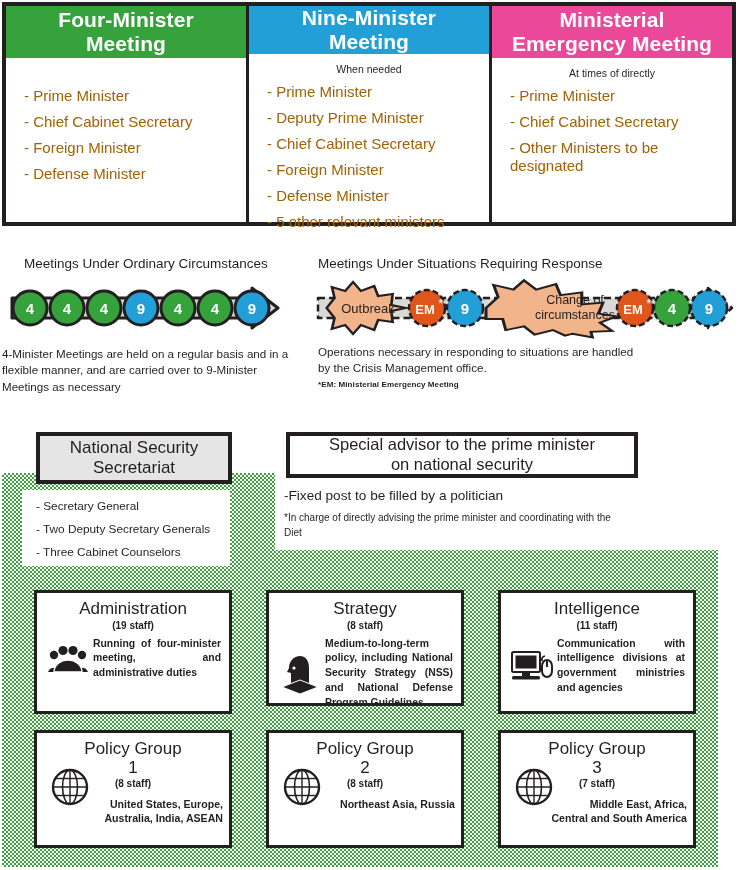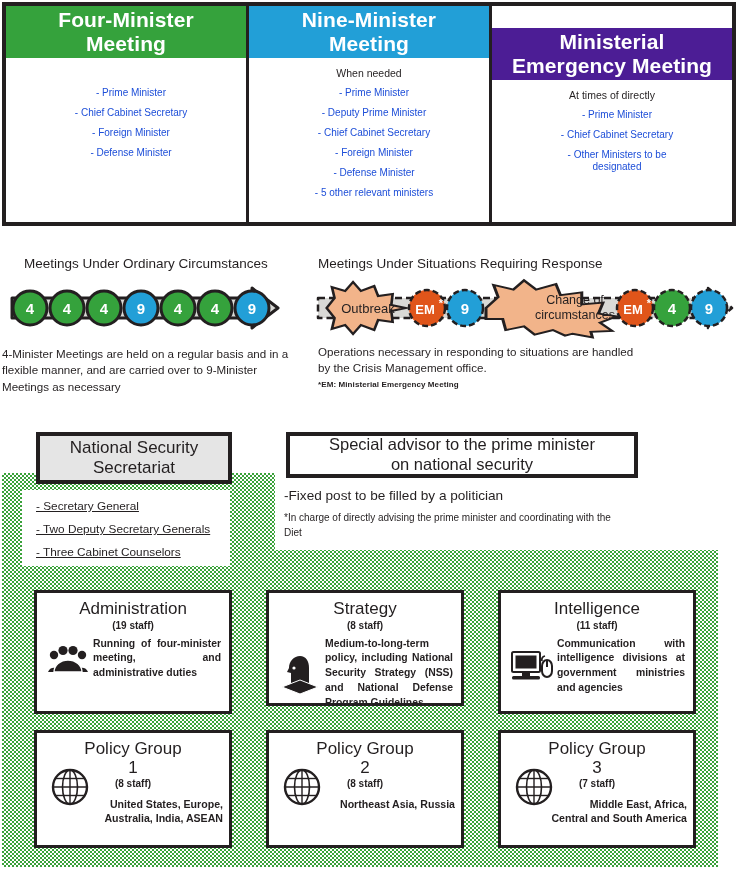--- a/index.html
+++ b/index.html
@@ -26,23 +26,22 @@
     line-height:1.14;letter-spacing:.1px;padding:0 4px;box-sizing:border-box;
   }
   .meeting-body{flex:1;padding:9px 0 0 0;box-sizing:border-box;}
   .meeting-when{
     text-align:center;font-size:10.5px;color:#231f20;height:14px;
     margin-bottom:6px;
   }
   .meeting-when.blank{visibility:hidden;}
   .meeting-list{margin:0;padding:0 8px 0 18px;list-style:none;}
   .meeting-list li{
-    font-size:10px;line-height:1.2;margin-bottom:8px;color:#1d4ed8;
+    font-size:15px;line-height:1.2;margin-bottom:8px;color:#a16207;
     white-space:pre-line;
-    text-align:center;
   }
 
   
   #flow-section{position:absolute;left:0;top:232px;width:742px;height:180px;}
   .flow-title{
     position:absolute;font-size:13.5px;color:#231f20;font-weight:normal;
   }
   #flow-left-title{left:24px;top:24px;}
   #flow-right-title{left:318px;top:24px;}
 
@@ -77,21 +76,21 @@
     position:absolute;left:36px;top:432px;width:196px;height:52px;
     border:4px solid #231f20;background:#e5e5e5;box-sizing:border-box;
     display:flex;align-items:center;justify-content:center;text-align:center;
     font-size:17px;line-height:1.18;color:#231f20;
   }
   #nss-body-box{
     position:absolute;left:22px;top:490px;width:208px;height:76px;
     background:#fff;box-sizing:border-box;padding:9px 0 0 14px;
   }
   #nss-body-box .nss-item{
-    font-size:11.8px;line-height:1.2;margin-bottom:9px;color:#231f20;text-decoration:underline;
+    font-size:11.8px;line-height:1.2;margin-bottom:9px;color:#231f20;
   }
 
   #advisor-title-box{
     position:absolute;left:286px;top:432px;width:352px;height:46px;
     border:4px solid #231f20;background:#fff;box-sizing:border-box;
     display:flex;align-items:center;justify-content:center;text-align:center;
     font-size:16.5px;line-height:1.2;color:#231f20;
   }
   #advisor-line1{
     position:absolute;left:284px;top:488px;font-size:13.6px;color:#231f20;
@@ -161,21 +160,21 @@
         <li style="white-space: pre-line;">- Deputy Prime Minister</li>
         <li style="white-space: pre-line;">- Chief Cabinet Secretary</li>
         <li style="white-space: pre-line;">- Foreign Minister</li>
         <li style="white-space: pre-line;">- Defense Minister</li>
         <li style="white-space: pre-line;">- 5 other relevant ministers</li>
       </ul>
     </div>
   </div>
 
   <div class="meeting-col">
-    <div class="meeting-head" style="background-color: #4c1d95; white-space: pre-line; margin-top: 22px;">Ministerial
+    <div class="meeting-head" style="background-color: #ec4899; white-space: pre-line;">Ministerial
 Emergency Meeting</div>
     <div class="meeting-body">
       <div class="meeting-when">At times of directly</div>
       <ul class="meeting-list">
         <li style="white-space: pre-line;">- Prime Minister</li>
         <li style="white-space: pre-line;">- Chief Cabinet Secretary</li>
         <li style="white-space: pre-line;">- Other Ministers to be
    designated</li>
       </ul>
     </div>

